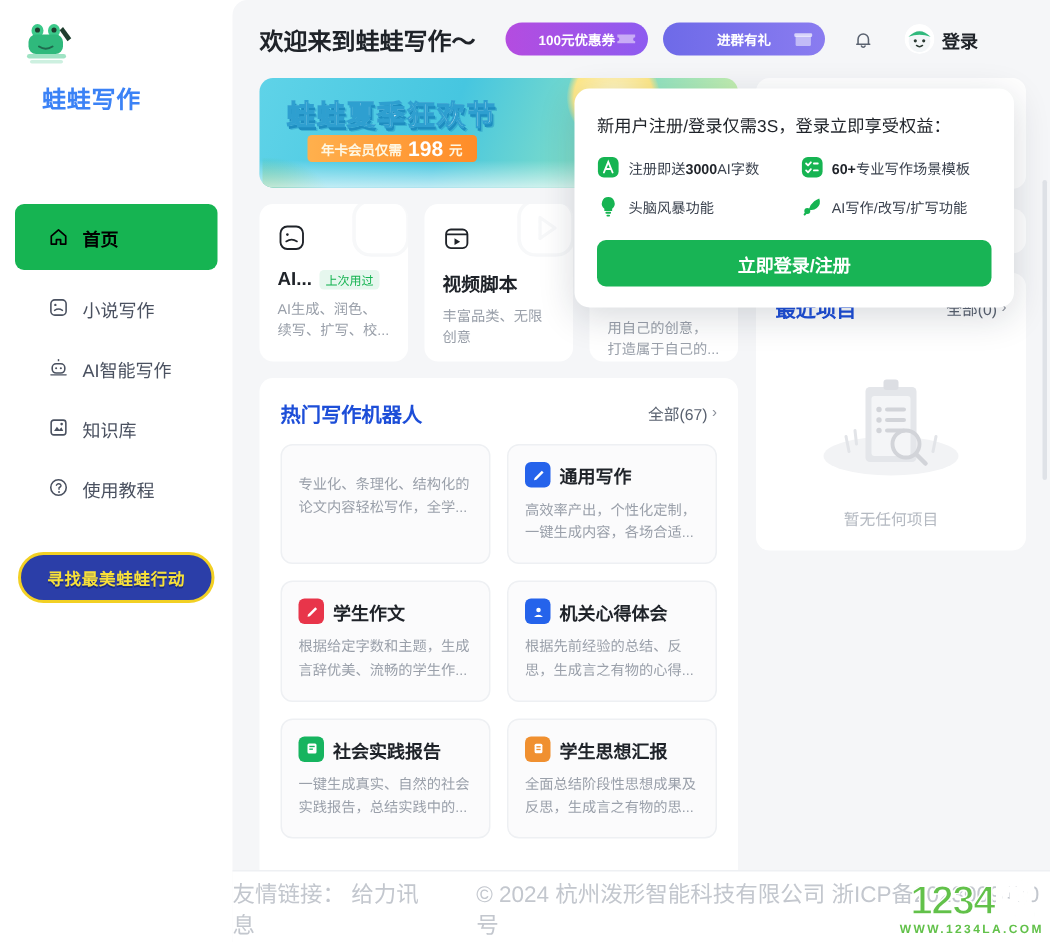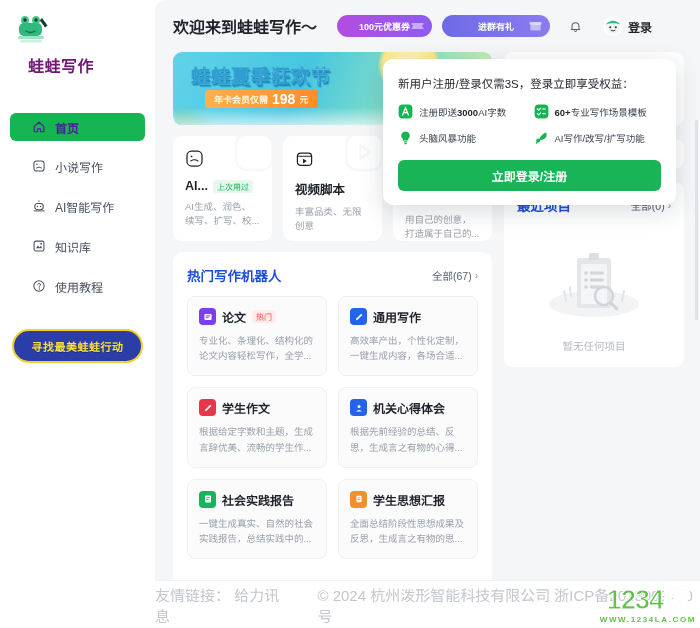--- a/index.html
+++ b/index.html
@@ -15,31 +15,31 @@
   .sidebar {
     width: 155px; height: 628px; flex: 0 0 155px;
     background: #ffffff;
     display: flex; flex-direction: column;
     padding: 10px 0 0 0;
     position: relative;
   }
   .brand { padding: 2px 0 0 14px; }
   .brand-logo { width: 40px; height: 36px; display:block; }
   .brand-name {
-    font-size: 16px; font-weight: 700; color: #701a75;
-    margin: 5px 0 16px 14px; letter-spacing: .5px;
+    font-size: 16px; font-weight: 700; color: #3b82f6;
+    margin: 5px 0 4px 14px; letter-spacing: .5px;
   }
   .nav { margin-top: 20px; padding: 0 10px; }
   .nav-item {
     display: flex; align-items: center; gap: 9px;
     height: 30px; padding: 0 0 0 22px;
     border-radius: 6px; margin-bottom: 10px;
     font-size: 12px; color: #4a5160; cursor: pointer;
   }
-  .nav-item.active { background: #16b452; color: #4c1d95; font-weight: 600; height: 28px; }
+  .nav-item.active { background: #16b452; color: #000000; font-weight: 600; height: 44px; margin-top: 35px; }
   .nav-item svg { width: 14px; height: 14px; flex: 0 0 14px; }
 
   .side-promo {
     margin: 18px 12px 0 12px;
     height: 34px; border-radius: 17px;
     background: #2b3ea8;
     border: 2px solid #f2d024;
     display: flex; align-items: center; justify-content: center;
     overflow: hidden; position: relative; cursor: pointer;
   }
@@ -410,31 +410,20 @@
           <div class="panel-head">
             <div class="panel-title">热门写作机器人</div>
             <div class="panel-more">
               <span>全部(67)</span>
               <span class="chev">›</span>
             </div>
           </div>
           <div class="robot-grid">
 
             <div class="rcard">
-              <div class="rcard-head">
-                <div class="rcard-icon" style="background:#7b3ff0">
-                  <svg viewBox="0 0 10 10">
-                      <rect x="1.4" y="2" width="7.2" height="6" rx="1" fill="#fff"></rect>
-                      <rect x="2.6" y="3.4" width="4.8" height="1" fill="#7b3ff0"></rect>
-                      <rect x="2.6" y="5.2" width="3" height="0.9" fill="#7b3ff0"></rect>
-                    </svg>
-                </div>
-                <div class="rcard-name">论文</div>
-                <div class="rcard-hot">热门</div>
-              </div>
               <div class="rcard-desc" style="white-space:pre-line">专业化、条理化、结构化的
 论文内容轻松写作，全学...</div>
             </div>
 
             <div class="rcard">
               <div class="rcard-head">
                 <div class="rcard-icon" style="background:#2563eb">
                   <svg viewBox="0 0 10 10">
                       <path d="M7.2 1.8 L8.4 3 L3.6 7.8 L2 8.2 L2.4 6.6 Z" fill="#fff"></path>
                     </svg>

